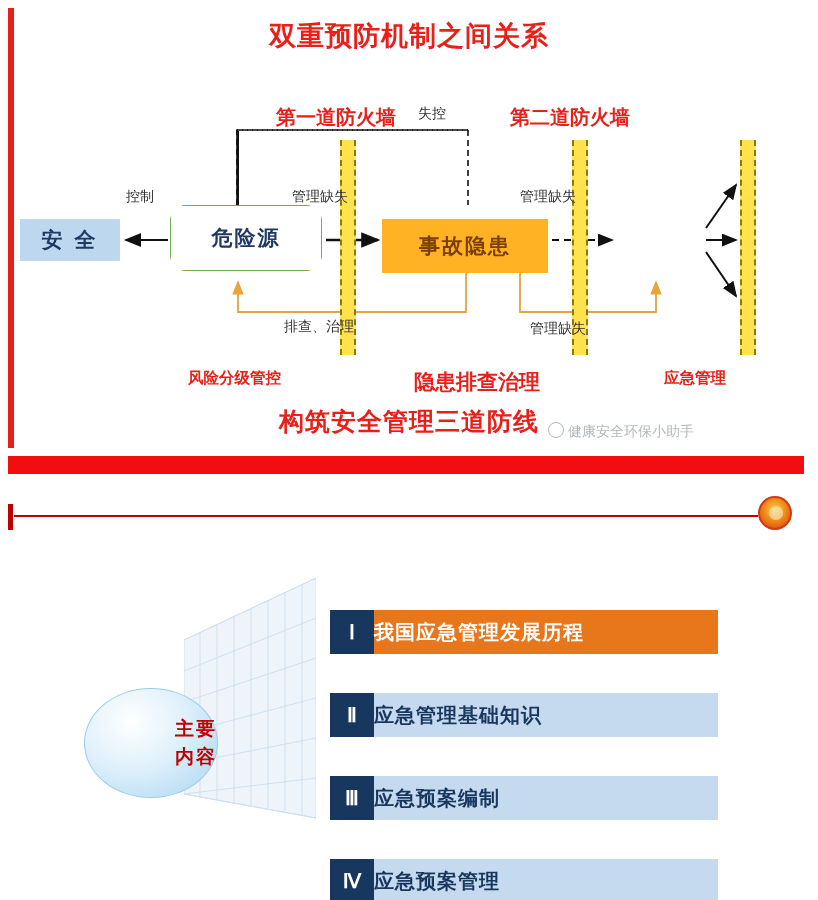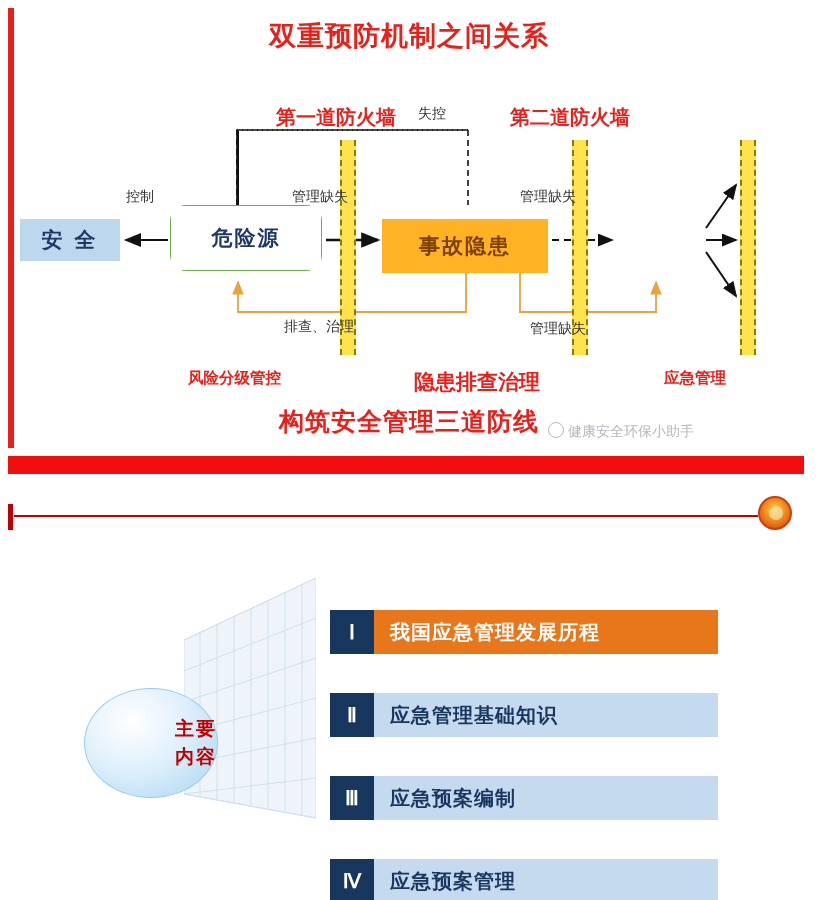--- a/index.html
+++ b/index.html
@@ -256,21 +256,20 @@
     font-size: 20px;
     font-weight: bold;
     font-family: "Liberation Serif", serif;
     background: #17375e;
   }
   .agenda-text {
     flex: 1;
     height: 44px;
     display: flex;
     align-items: center;
-    padding-left: 16px;
     box-sizing: border-box;
     color: #ffffff;
     font-size: 20px;
     font-weight: bold;
     letter-spacing: 1px;
   }
   .agenda-item.accent .agenda-text { background: #e8761b; color: #ffffff; }
   .agenda-item.plain .agenda-text { background: #c5d9ef; color: #17375e; }
 </style>
 </head>

